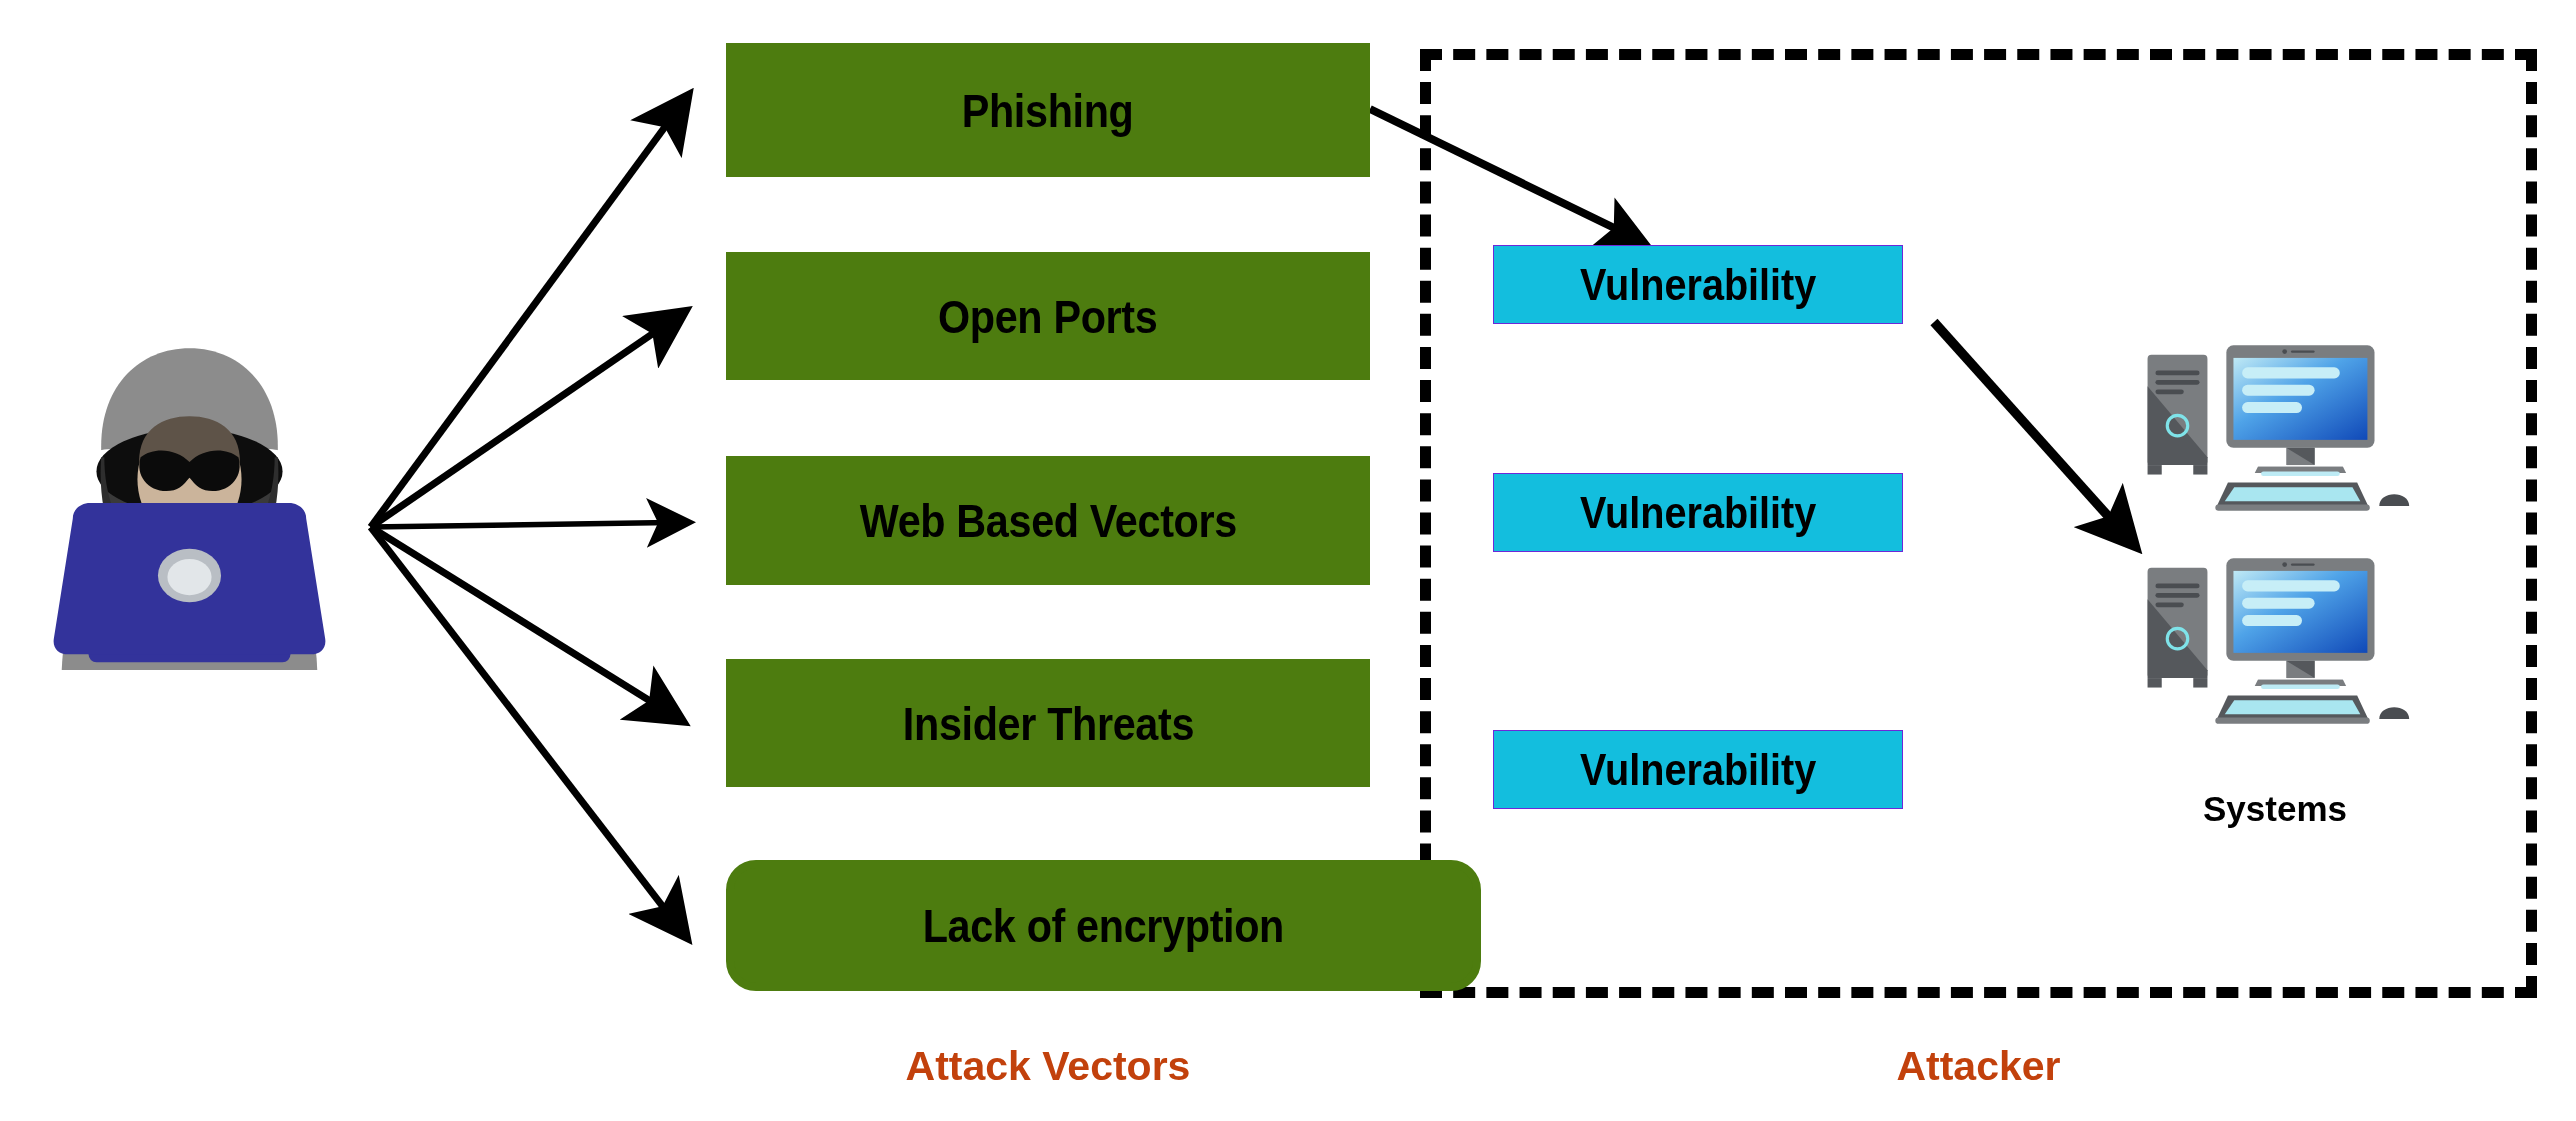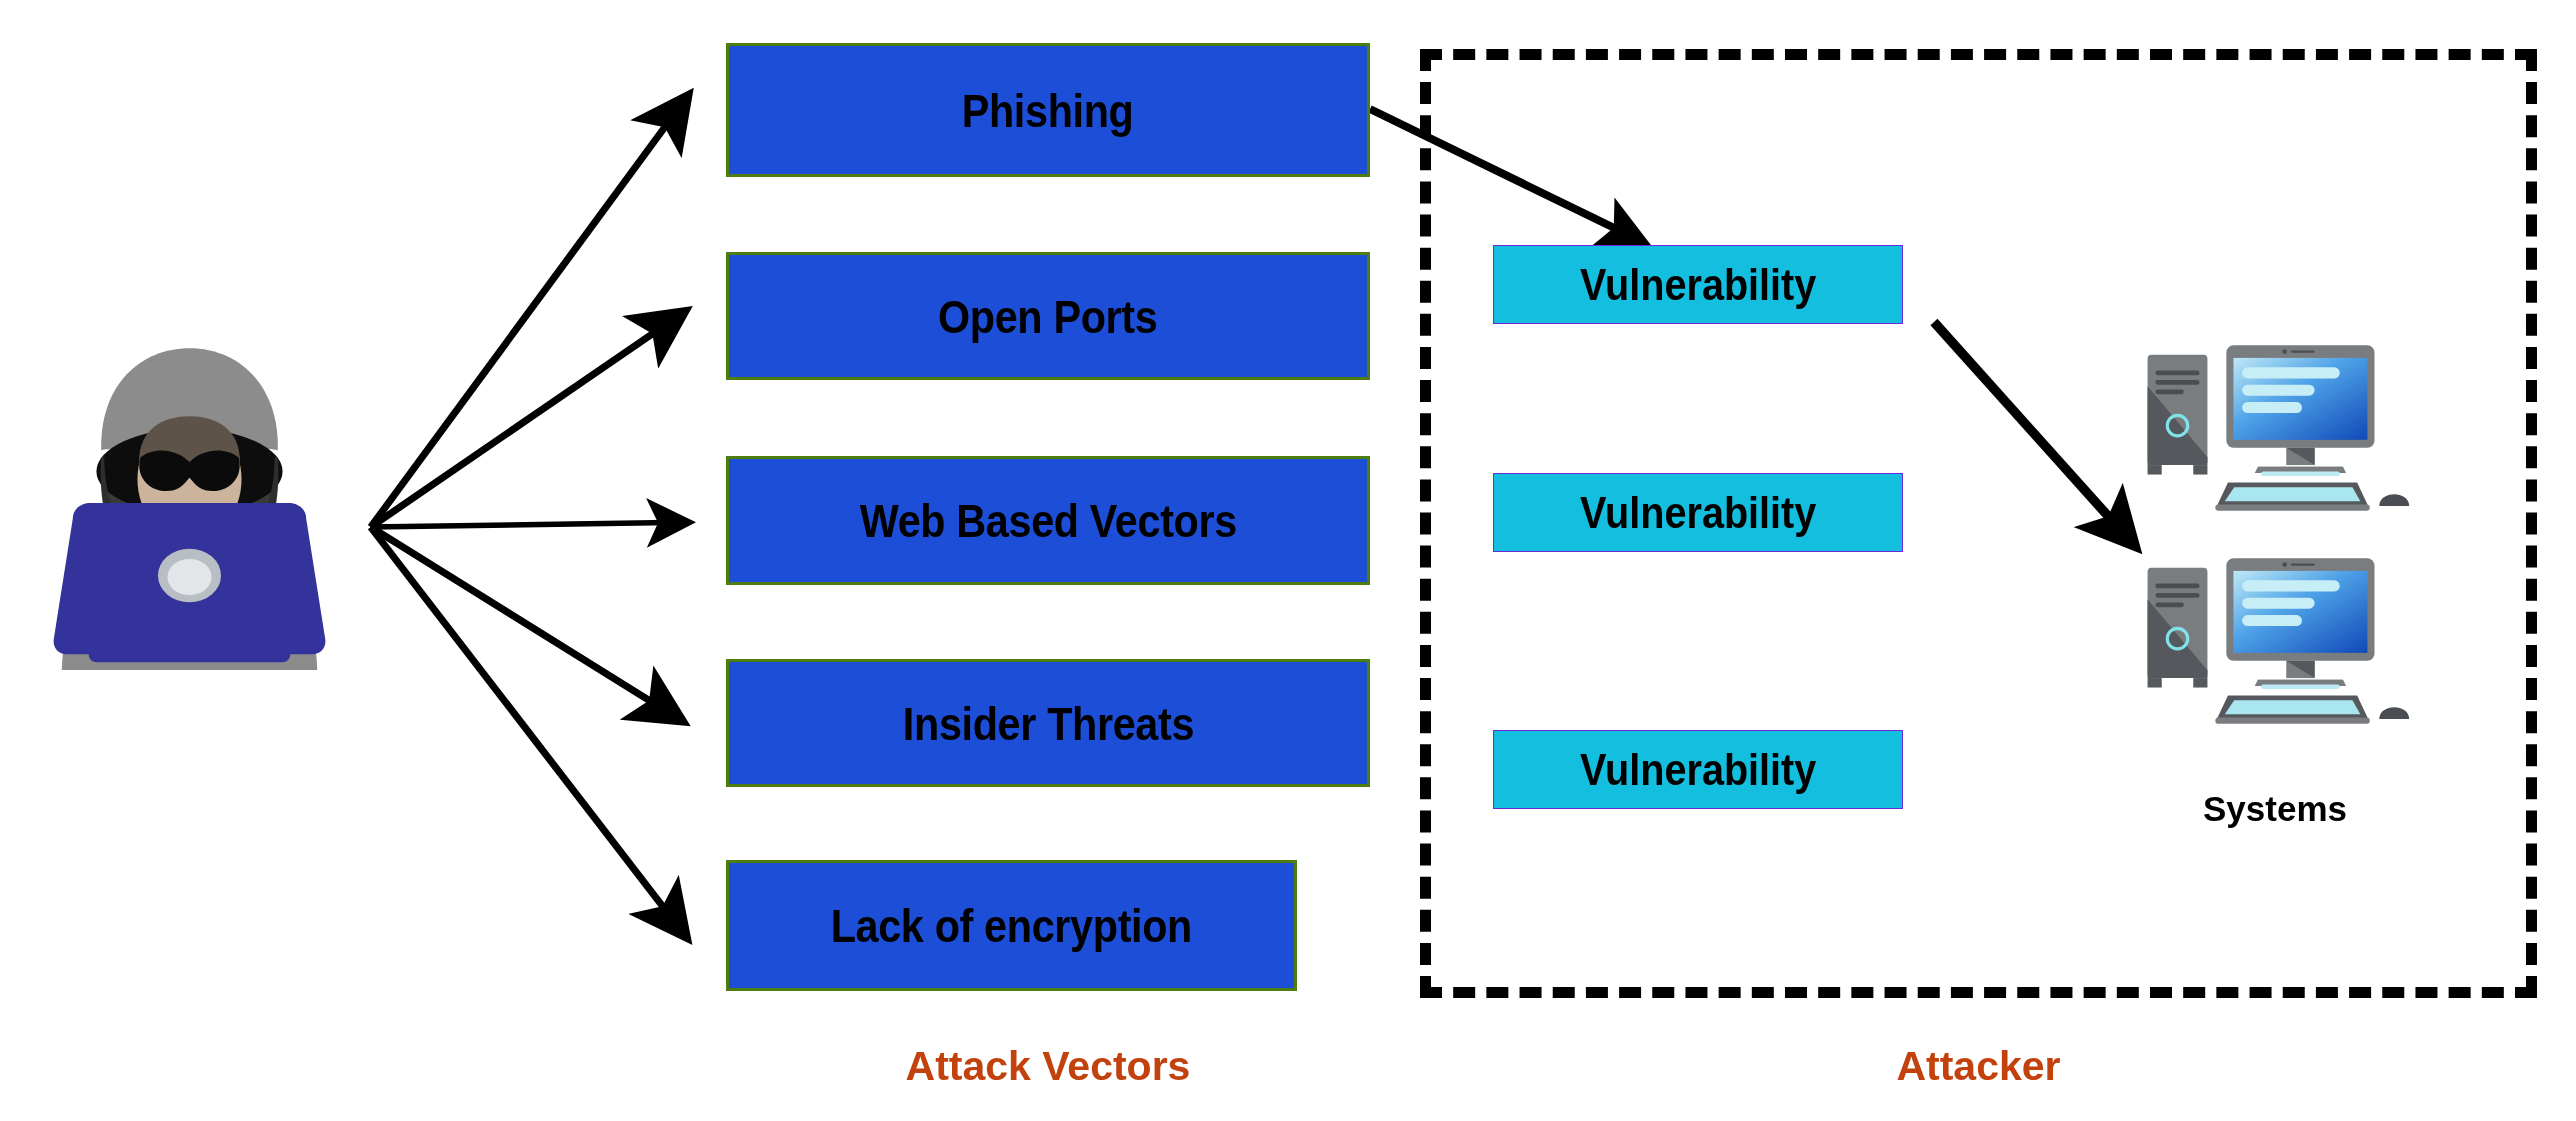--- a/index.html
+++ b/index.html
@@ -23,22 +23,22 @@
     left: 0;
     top: 0;
     width: 2576px;
     height: 1122px;
   }
 
   
   .vec-box {
     position: absolute;
     box-sizing: border-box;
-    background: #1d4ed8;
-    border: 3px solid #4d7c0f;
+    background: #4d7c0f;
+    border: 8px solid #4d7c0f;
     display: flex;
     align-items: center;
     justify-content: center;
   }
   .vec-box .vec-label {
     font-family: "Liberation Sans Narrow", "Liberation Sans", sans-serif;
     font-weight: bold;
     font-size: 47px;
     color: #000000;
     letter-spacing: -0.4px;
@@ -207,21 +207,21 @@
   </div>
 
   <div class="vec-box" style="left:726px; top:456px; width:644px; height:129px;">
     <span class="vec-label">Web Based Vectors</span>
   </div>
 
   <div class="vec-box" style="left:726px; top:659px; width:644px; height:128px;">
     <span class="vec-label">Insider Threats</span>
   </div>
 
-  <div class="vec-box" style="left:726px; top:860px; width:571px; height:131px;">
+  <div class="vec-box" style="left:726px; top:860px; width:755px; height:131px;border-radius:30px;">
     <span class="vec-label">Lack of encryption</span>
   </div>
 
   <div class="vuln-box" style="left:1493px; top:245px; width:410px; height:79px;">
     <span class="vuln-label">Vulnerability</span>
   </div>
 
   <div class="vuln-box" style="left:1493px; top:473px; width:410px; height:79px;">
     <span class="vuln-label">Vulnerability</span>
   </div>

